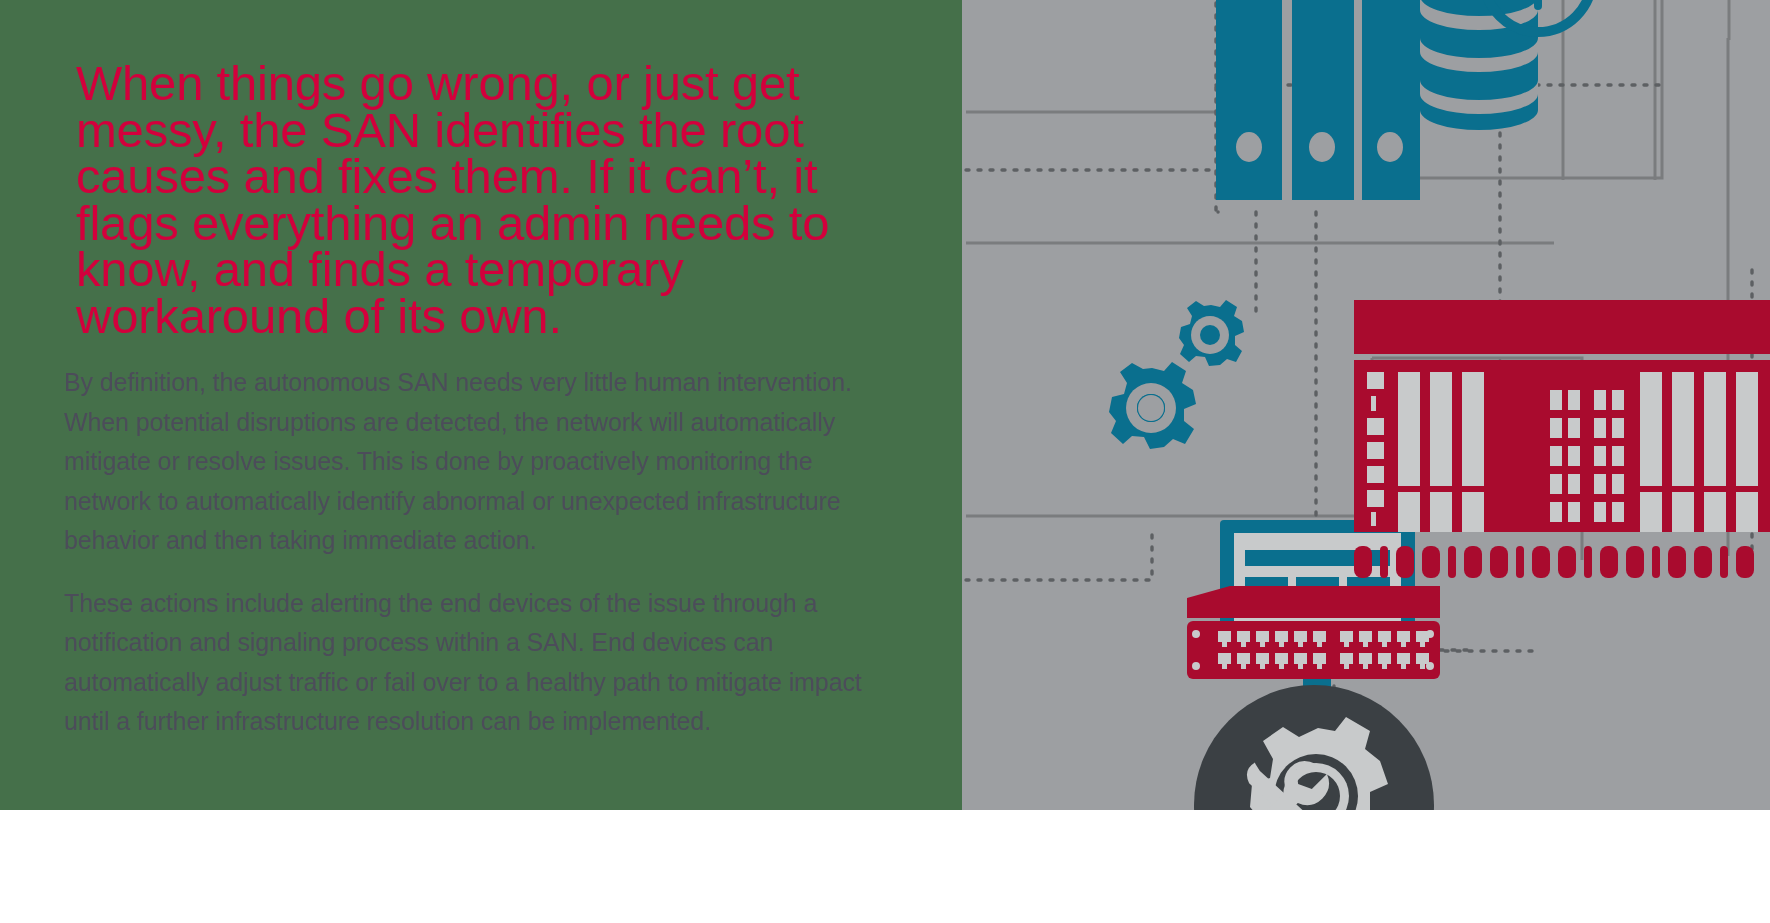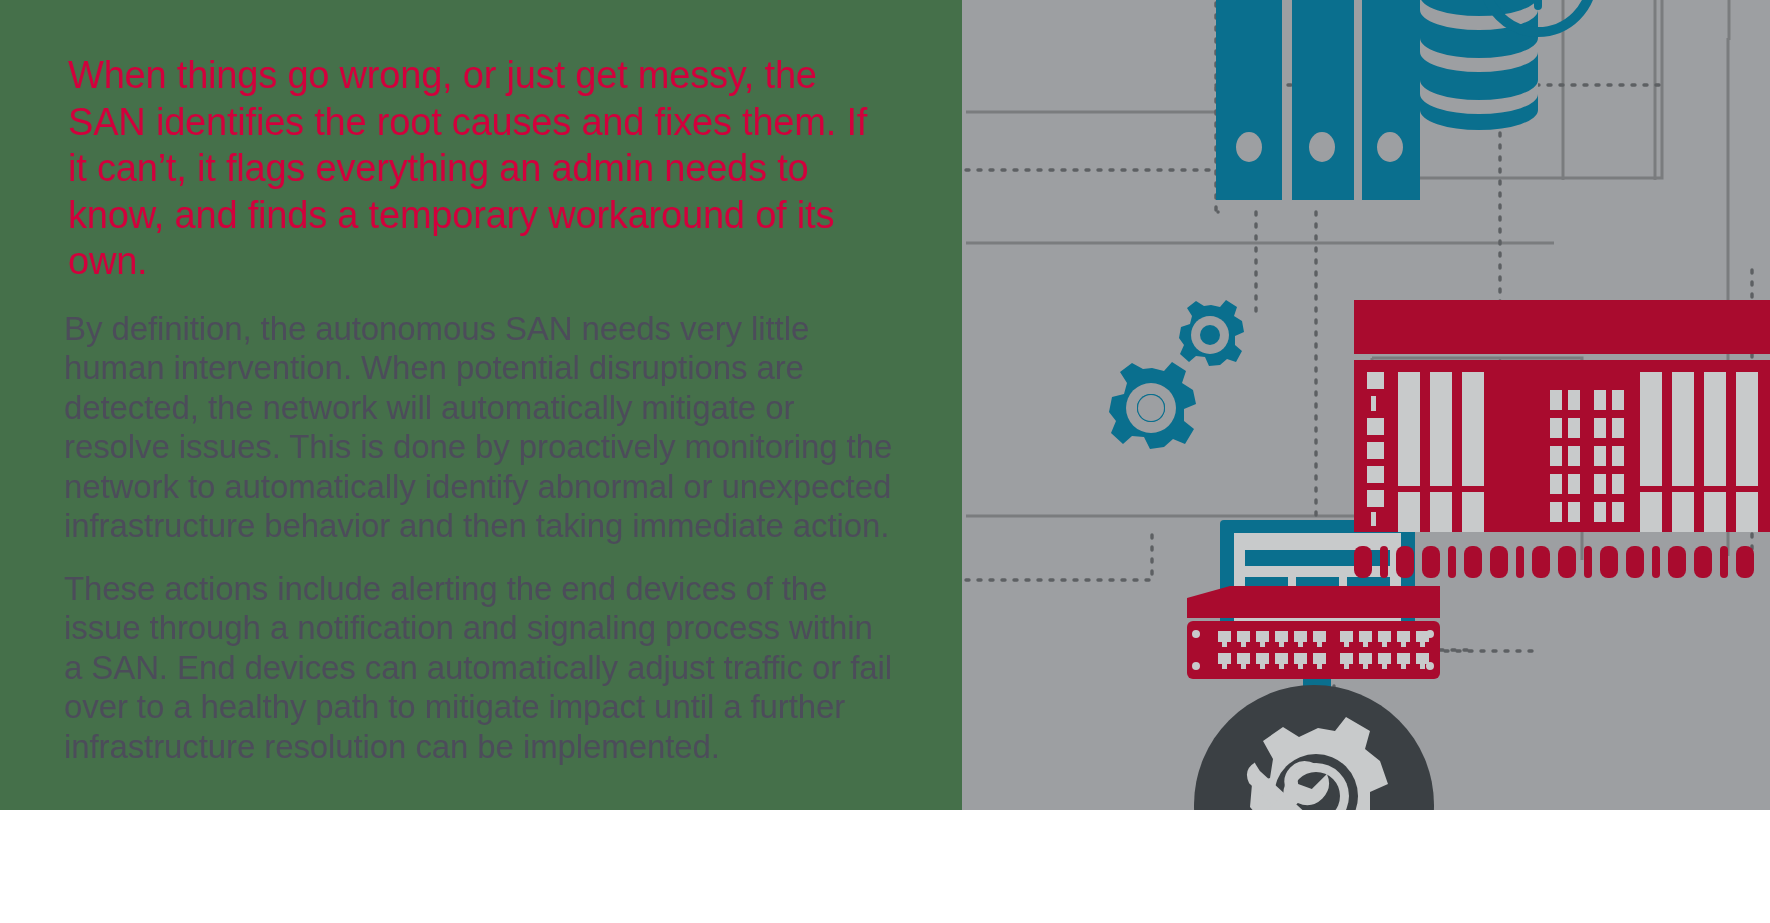--- a/index.html
+++ b/index.html
@@ -12,32 +12,32 @@
 
   
   #left-panel{
     position:absolute;left:0;top:0;width:962px;height:810px;
     background:#45704a;
   }
   #text-block{
     position:absolute;left:64px;top:48px;width:830px;
   }
   #headline{
-    margin:4px;
+    margin:12px;
     color:#d2003c;
-    font-size:38px;
+    font-size:49px;
     line-height:46.5px;
     font-weight:400;
     letter-spacing:-0.2px;
     white-space:pre-line;
   }
   .body-para{
     margin:0;
     color:#4c4c5a;
-    font-size:33px;
+    font-size:25px;
     line-height:39.5px;
     font-weight:400;
     letter-spacing:-0.1px;
     white-space:pre-line;
   }
   #para-1{margin-top:24px;}
   #para-2{margin-top:23px;}
 
   
   #art-panel{

